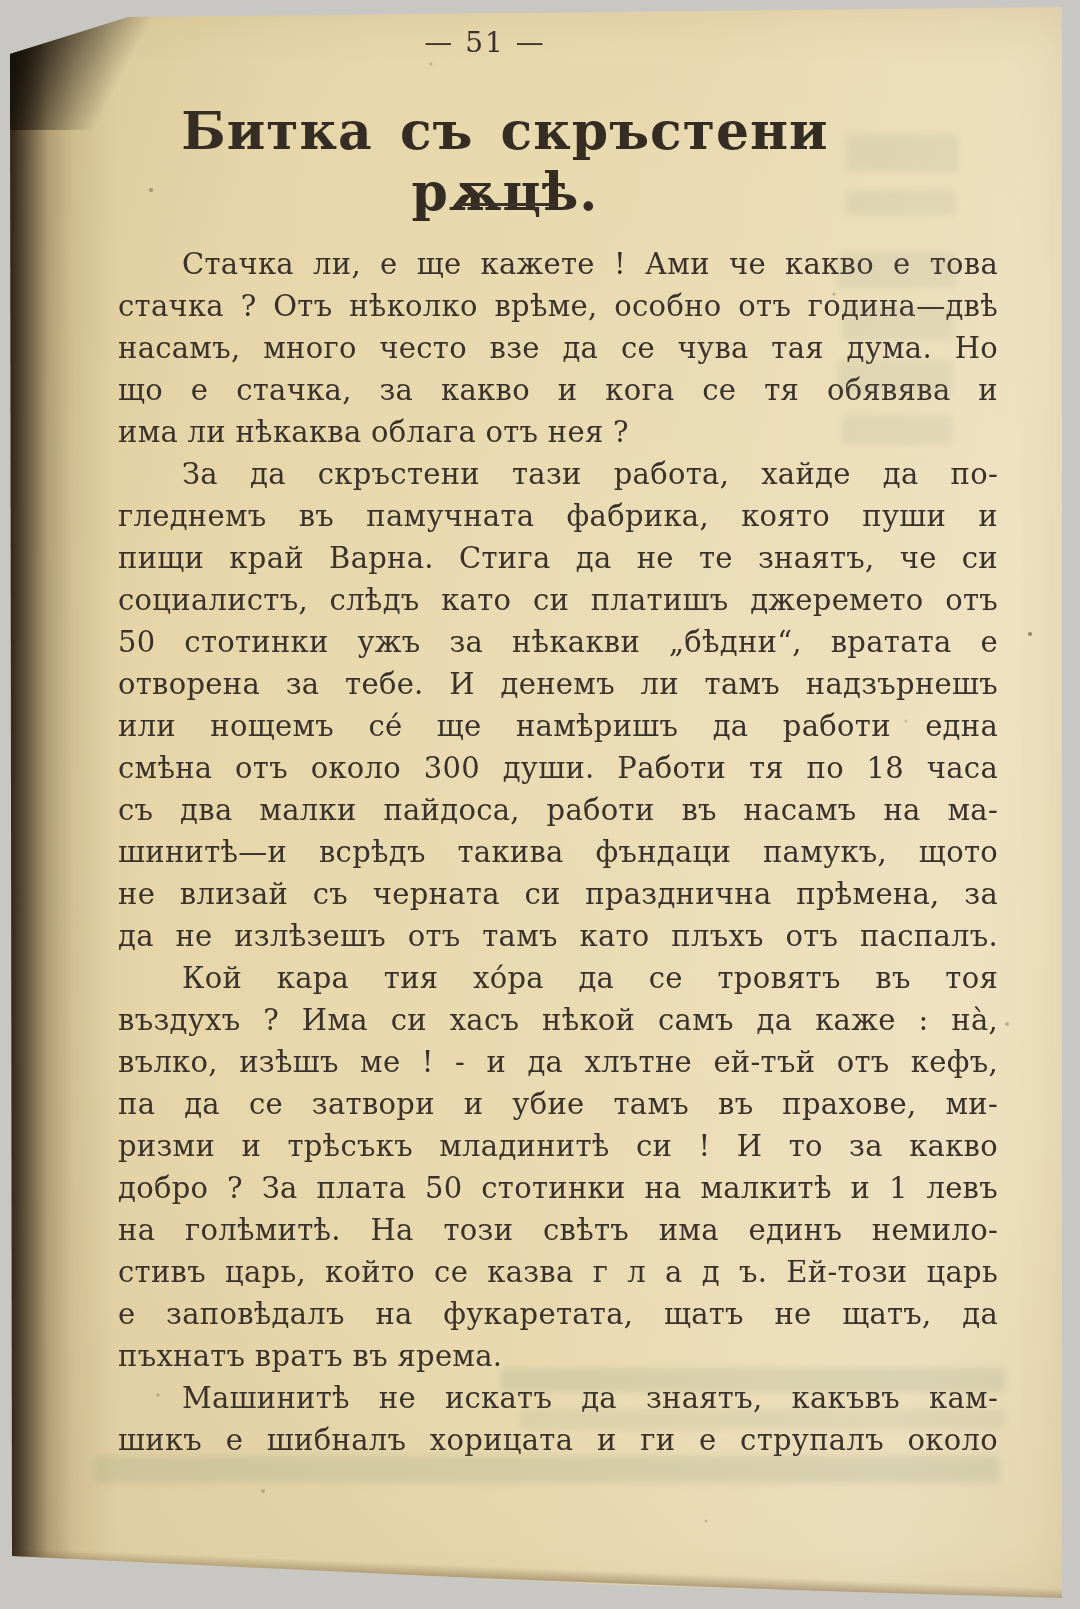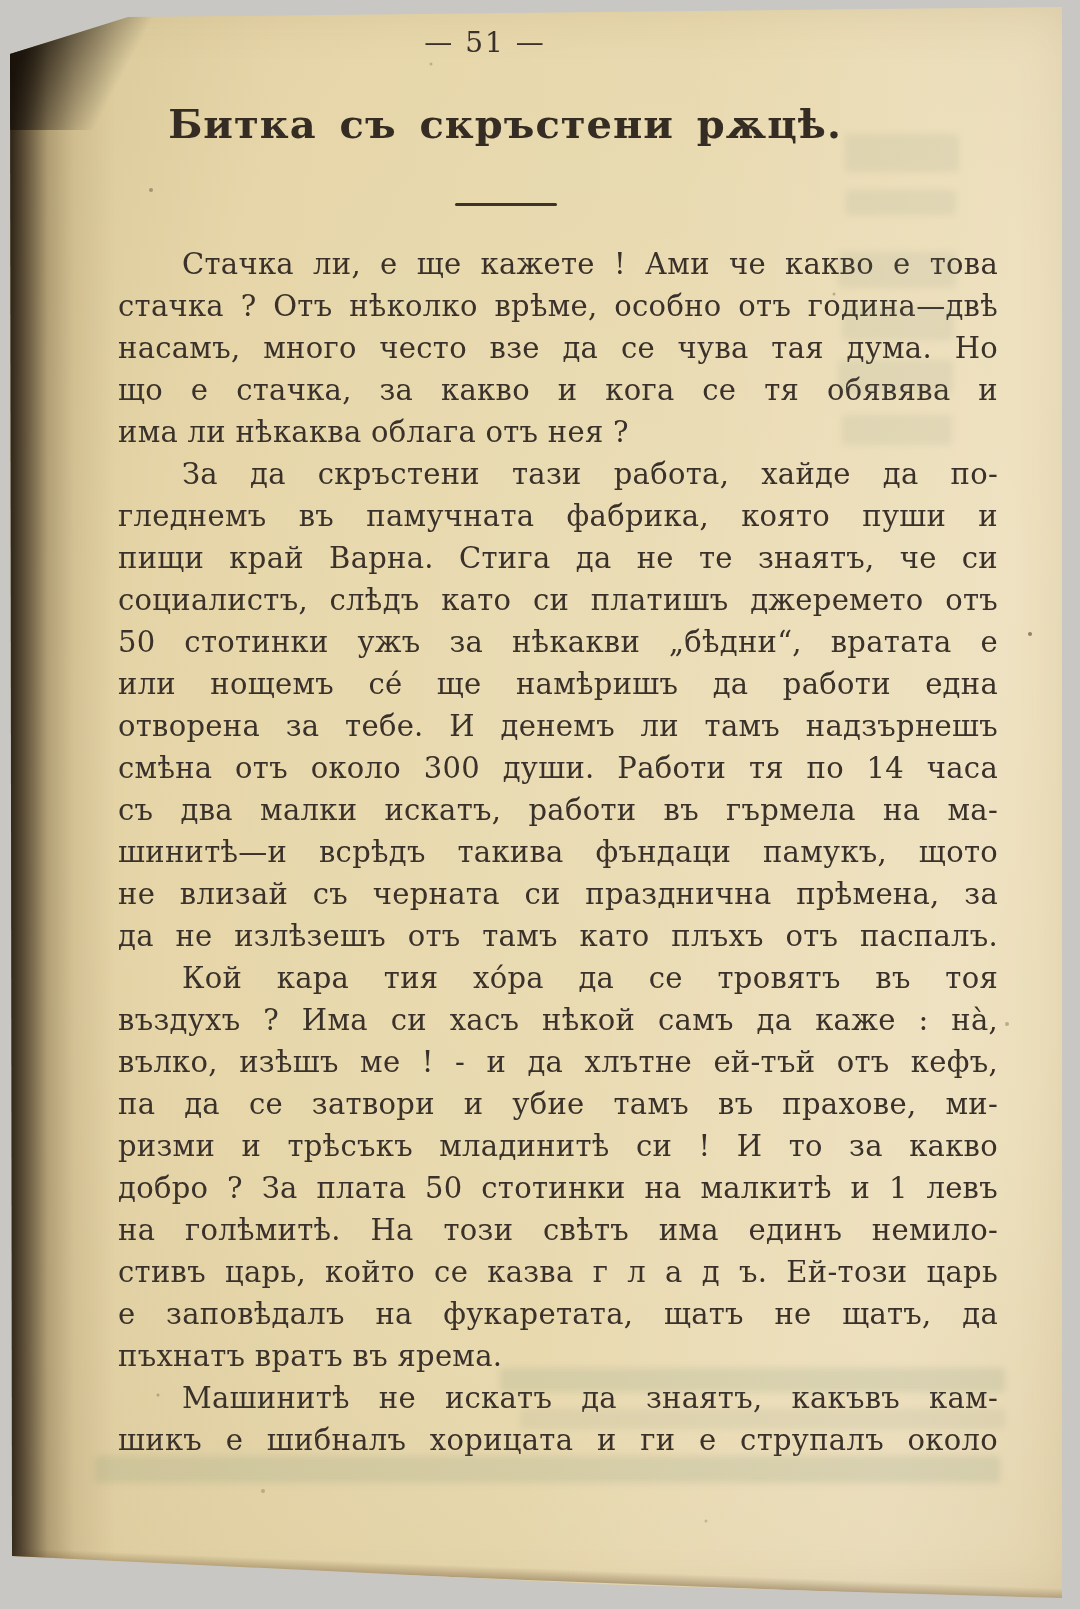--- a/index.html
+++ b/index.html
@@ -43,21 +43,21 @@
   
   .page-number {
     position:absolute; top:26px; left:0; right:110px;
     text-align:center;
     font-size:28px; letter-spacing:2px;
     color:#3a322a;
   }
   .title {
     position:absolute; top:100px; left:90px; right:160px;
     text-align:center;
-    font-size:40px; font-weight:700;
+    font-size:52px; font-weight:700;
     letter-spacing:1px; word-spacing:8px;
     color:#352d24;
   }
   .title-rule {
     position:absolute; top:203px; left:455px;
     width:102px; height:3px;
     background:#3c342a; border-radius:2px;
   }
   .textblock {
     position:absolute; top:243px; left:85px; width:880px;
@@ -111,24 +111,24 @@
         <div class="line indent">Стачка ли, е ще кажете ! Ами че какво е това</div>
         <div class="line">стачка ? Отъ нѣколко врѣме, особно отъ година—двѣ</div>
         <div class="line">насамъ, много често взе да се чува тая дума. Но</div>
         <div class="line">що е стачка, за какво и кога се тя обявява и</div>
         <div class="line lastleft">има ли нѣкаква облага отъ нея ?</div>
         <div class="line indent">За да скръстени тази работа, хайде да по-</div>
         <div class="line">гледнемъ въ памучната фабрика, която пуши и</div>
         <div class="line">пищи край Варна. Стига да не те знаятъ, че си</div>
         <div class="line">социалистъ, слѣдъ като си платишъ джеремето отъ</div>
         <div class="line">50 стотинки ужъ за нѣкакви „бѣдни“, вратата е</div>
+        <div class="line">отворена за тебе. И денемъ ли тамъ надзърнешъ</div>
         <div class="line">или нощемъ се́ ще намѣришъ да работи една</div>
-        <div class="line">отворена за тебе. И денемъ ли тамъ надзърнешъ</div>
-        <div class="line">смѣна отъ около 300 души. Работи тя по 14 часа</div>
-        <div class="line">съ два малки искатъ, работи въ гърмела на ма-</div>
+        <div class="line">смѣна отъ около 300 души. Работи тя по 18 часа</div>
+        <div class="line">съ два малки пайдоса, работи въ насамъ на ма-</div>
         <div class="line">шинитѣ—и всрѣдъ такива фъндаци памукъ, щото</div>
         <div class="line">не влизай съ черната си празднична прѣмена, за</div>
         <div class="line">да не излѣзешъ отъ тамъ като плъхъ отъ паспалъ.</div>
         <div class="line indent">Кой кара тия хо́ра да се тровятъ въ тоя</div>
         <div class="line">въздухъ ? Има си хасъ нѣкой самъ да каже : на̀,</div>
         <div class="line">вълко, изѣшъ ме ! - и да хлътне ей-тъй отъ кефъ,</div>
         <div class="line">па да се затвори и убие тамъ въ прахове, ми-</div>
         <div class="line">ризми и трѣсъкъ младинитѣ си ! И то за какво</div>
         <div class="line">добро ? За плата 50 стотинки на малкитѣ и 1 левъ</div>
         <div class="line">на голѣмитѣ. На този свѣтъ има единъ немило-</div>

